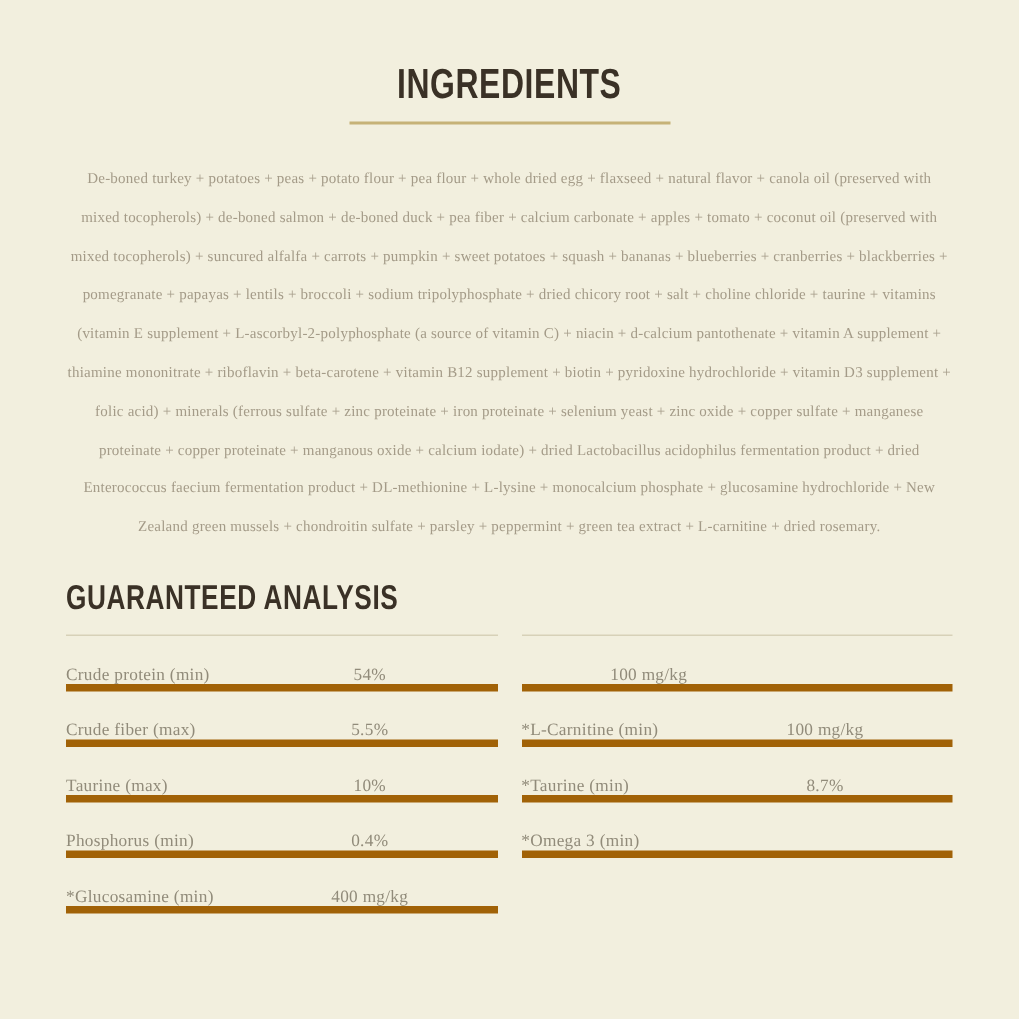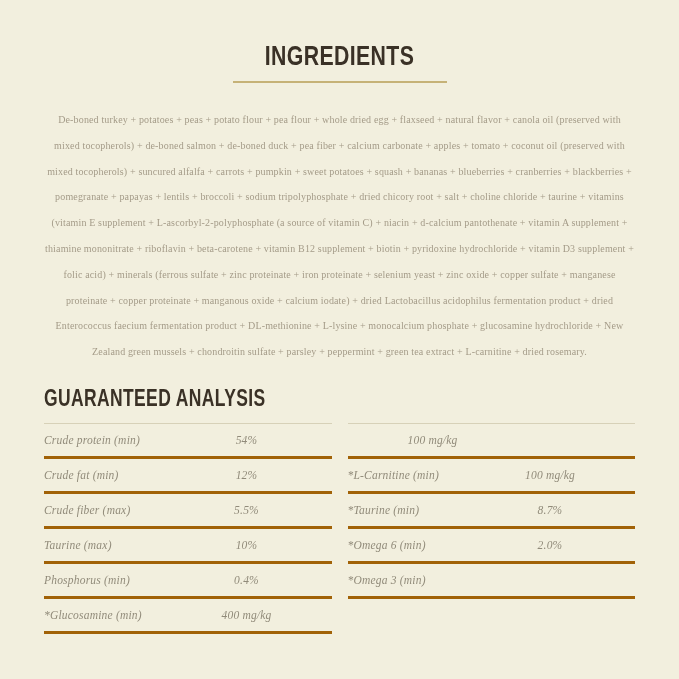--- a/index.html
+++ b/index.html
@@ -48,27 +48,26 @@
     letter-spacing:.5px;
     color:#3a3126;
     transform:scaleX(.76);
     transform-origin:left top;
   }
 
   .ga-table { margin-top:11px; }
   .ga-cols { display:flex; gap:16px; }
   .ga-col { flex:1; border-top:1px solid #d7d1b8; }
   .ga-row {
-    display:flex; align-items:center;
+    display:flex; align-items:flex-end;
     height:32px;
-    border-bottom:3px solid #a16207;
+    border-bottom:5px solid #a16207;
     font-size:11.5px;
     letter-spacing:.2px;
     color:#918b7a;
-    font-style:italic;
   }
   .ga-row .ga-label { flex:1; text-align:left; }
   .ga-row .ga-value { width:170px; text-align:center; }
 </style>
 </head>
 <body>
 
 <div class="page">
   <div class="content">
 
@@ -79,24 +78,20 @@
 
     <h2 class="ga-title">GUARANTEED ANALYSIS</h2>
 
     <div class="ga-table">
       <div class="ga-cols">
 
         <div class="ga-col">
           <div class="ga-row">
             <span class="ga-label">Crude protein (min)</span>
             <span class="ga-value">54%</span>
-          </div>
-          <div class="ga-row">
-            <span class="ga-label">Crude fat (min)</span>
-            <span class="ga-value">12%</span>
           </div>
           <div class="ga-row">
             <span class="ga-label">Crude fiber (max)</span>
             <span class="ga-value">5.5%</span>
           </div>
           <div class="ga-row">
             <span class="ga-label">Taurine (max)</span>
             <span class="ga-value">10%</span>
           </div>
           <div class="ga-row">
@@ -115,24 +110,20 @@
           </div>
           <div class="ga-row">
             <span class="ga-label">*L-Carnitine (min)</span>
             <span class="ga-value">100 mg/kg</span>
           </div>
           <div class="ga-row">
             <span class="ga-label">*Taurine (min)</span>
             <span class="ga-value">8.7%</span>
           </div>
           <div class="ga-row">
-            <span class="ga-label">*Omega 6 (min)</span>
-            <span class="ga-value">2.0%</span>
-          </div>
-          <div class="ga-row">
             <span class="ga-label">*Omega 3 (min)</span>
           </div>
         </div>
 
       </div>
 
     </div>
 
   </div>
 </div>

